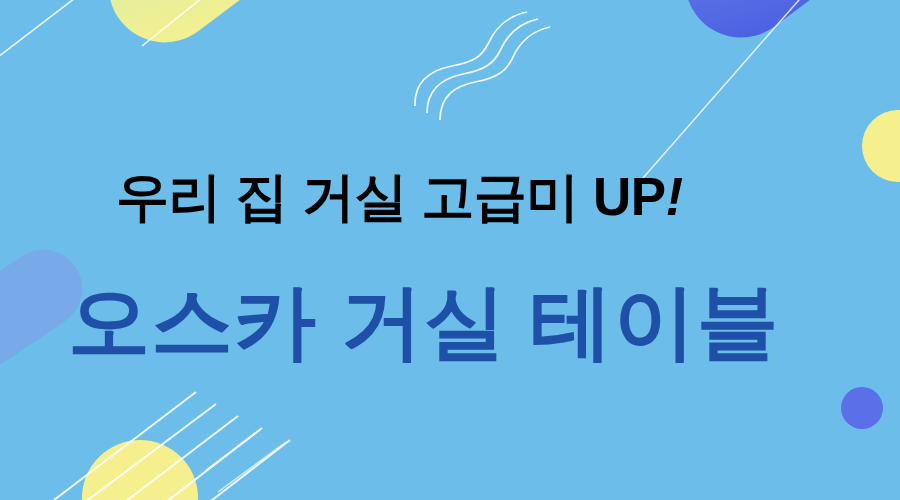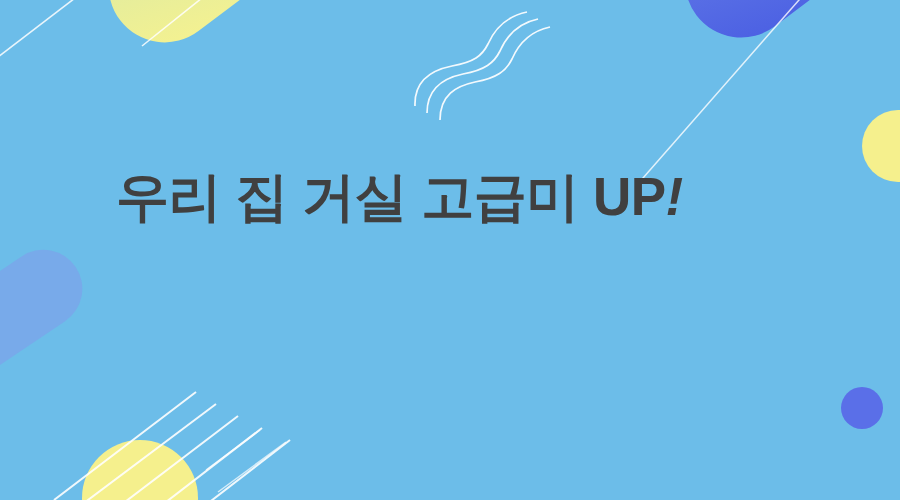--- a/index.html
+++ b/index.html
@@ -31,21 +31,21 @@
   .headline {
     position: absolute;
     white-space: nowrap;
     letter-spacing: -0.5px;
   }
   #headline-sub {
     left: 116px;
     top: 170px;
     font-size: 53px;
     font-weight: bold;
-    color: #404040;
+    color: #000000;
     line-height: 1;
   }
   #headline-sub .up-mark {
     font-style: italic;
     font-weight: bold;
   }
   #headline-main {
     left: 68px;
     top: 281px;
     font-size: 82px;
@@ -126,15 +126,16 @@
 
     <g>
       <circle cx="862" cy="408" r="21" fill="#5A6FE8"></circle>
     </g>
   </svg>
 
   <div id="text-layer">
     <div class="headline" id="headline-sub">
       <span>우리 집 거실 고급미 UP</span><span class="up-mark">!</span>
     </div>
+    <div class="headline" id="headline-main">오스카 거실 테이블</div>
   </div>
 
 </div>
 
 </body></html>

